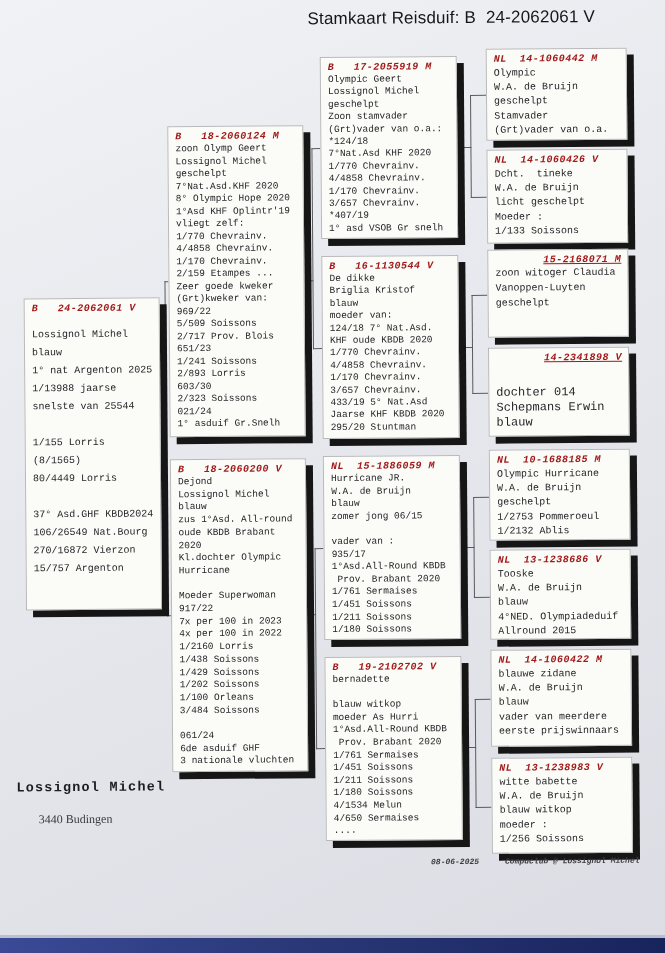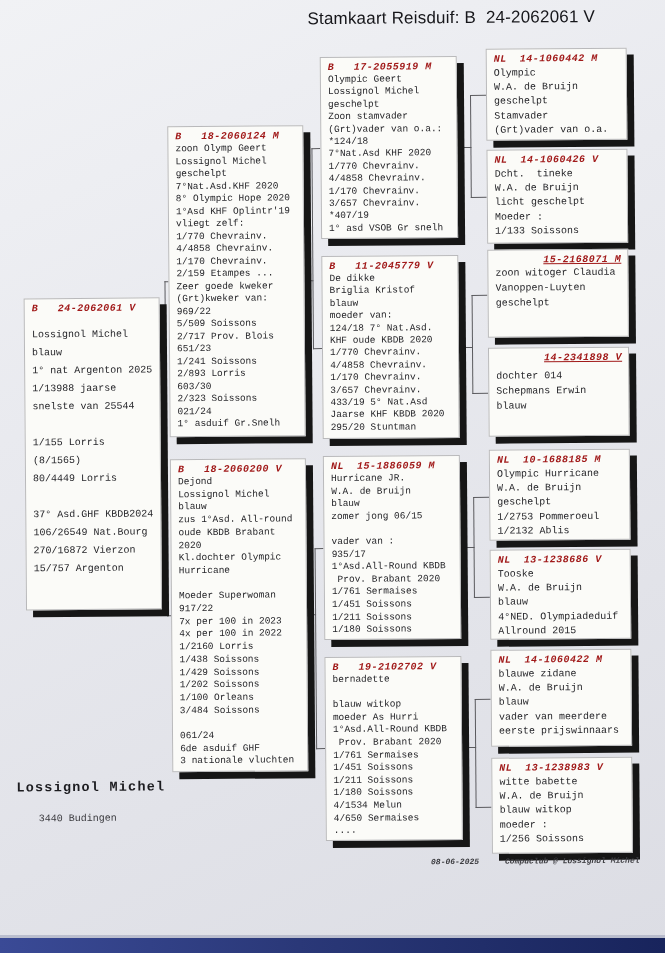--- a/index.html
+++ b/index.html
@@ -14,21 +14,21 @@
         box-shadow:7px 7px 0 0 #161616;box-sizing:border-box;padding:4px 6px 2px 7px;overflow:hidden;}
   .pbox-header{font-size:10px;font-weight:bold;font-style:italic;color:#a11a1a;
                white-space:pre;letter-spacing:0.5px;}
   .pbox-header.center{text-align:right;}
   .pbox-header.underline{text-decoration:underline;}
   .pbox-body{color:#26262a;overflow:hidden;}
   .pline{white-space:pre;overflow:hidden;}
   .conn{position:absolute;background:#5a5a5e;}
   .contact{position:absolute;left:14px;top:778px;color:#3a3a3e;}
   .contact-name{font-size:13.5px;font-weight:bold;color:#1c1c20;letter-spacing:1.2px;margin-bottom:16px;}
-  .contact-line{font-size:10px;line-height:16.5px;white-space:pre;}
+  .contact-line{font-size:12px;line-height:16.5px;white-space:pre;font-family:Liberation Serif, serif;}
   .contact-line.addr{padding-left:22px;}
   .footer{position:absolute;left:428px;top:858px;font-size:8px;font-weight:bold;font-style:italic;
           color:#3c3c40;display:flex;gap:26px;white-space:pre;}
   .bottom-bar{position:absolute;left:0;bottom:0;width:665px;height:15px;
               background:linear-gradient(90deg,#3a4a96 0%,#2a3878 45%,#18245c 100%);}
   .bottom-bar-edge{position:absolute;left:0;bottom:15px;width:665px;height:3px;background:#9aa0b8;opacity:.55;}
 </style>
 </head>
 <body>
 
@@ -157,21 +157,21 @@
             <div class="pline">1/770 Chevrainv.</div>
             <div class="pline">4/4858 Chevrainv.</div>
             <div class="pline">1/170 Chevrainv.</div>
             <div class="pline">3/657 Chevrainv.</div>
             <div class="pline">*407/19</div>
             <div class="pline">1° asd VSOB Gr snelh</div>
           </div>
   </div>
 
   <div class="pbox" style="left: 323px; top: 256px; width: 137px; height: 183px;">
-    <div class="pbox-header">B   11-2045779 V</div>
+    <div class="pbox-header">B   16-1130544 V</div>
     <div class="pbox-body" style="font-size: 9.5px; line-height: 12.4px; margin-top: 1px;">
             <div class="pline">De dikke</div>
             <div class="pline">Briglia Kristof</div>
             <div class="pline">blauw</div>
             <div class="pline">moeder van:</div>
             <div class="pline">124/18 7° Nat.Asd.</div>
             <div class="pline">KHF oude KBDB 2020</div>
             <div class="pline">1/770 Chevrainv.</div>
             <div class="pline">4/4858 Chevrainv.</div>
             <div class="pline">1/170 Chevrainv.</div>
@@ -246,21 +246,21 @@
     <div class="pbox-header underline center">15-2168071 M</div>
     <div class="pbox-body" style="font-size: 10px; line-height: 15px; ">
             <div class="pline">zoon witoger Claudia</div>
             <div class="pline">Vanoppen-Luyten</div>
             <div class="pline">geschelpt</div>
           </div>
   </div>
 
   <div class="pbox" style="left: 489px; top: 349px; width: 141px; height: 89px;">
     <div class="pbox-header underline center">14-2341898 V</div>
-    <div class="pbox-body" style="font-size: 10px; line-height: 15px; margin-top: 5px;">
+    <div class="pbox-body" style="font-size: 12px; line-height: 15px; margin-top: 22px;">
             <div class="pline">dochter 014</div>
             <div class="pline">Schepmans Erwin</div>
             <div class="pline">blauw</div>
           </div>
   </div>
 
   <div class="pbox" style="left: 489px; top: 451px; width: 141px; height: 91px;">
     <div class="pbox-header">NL  10-1688185 M</div>
     <div class="pbox-body" style="font-size: 10px; line-height: 14.2px; margin-top: 2px;">
             <div class="pline">Olympic Hurricane</div>

